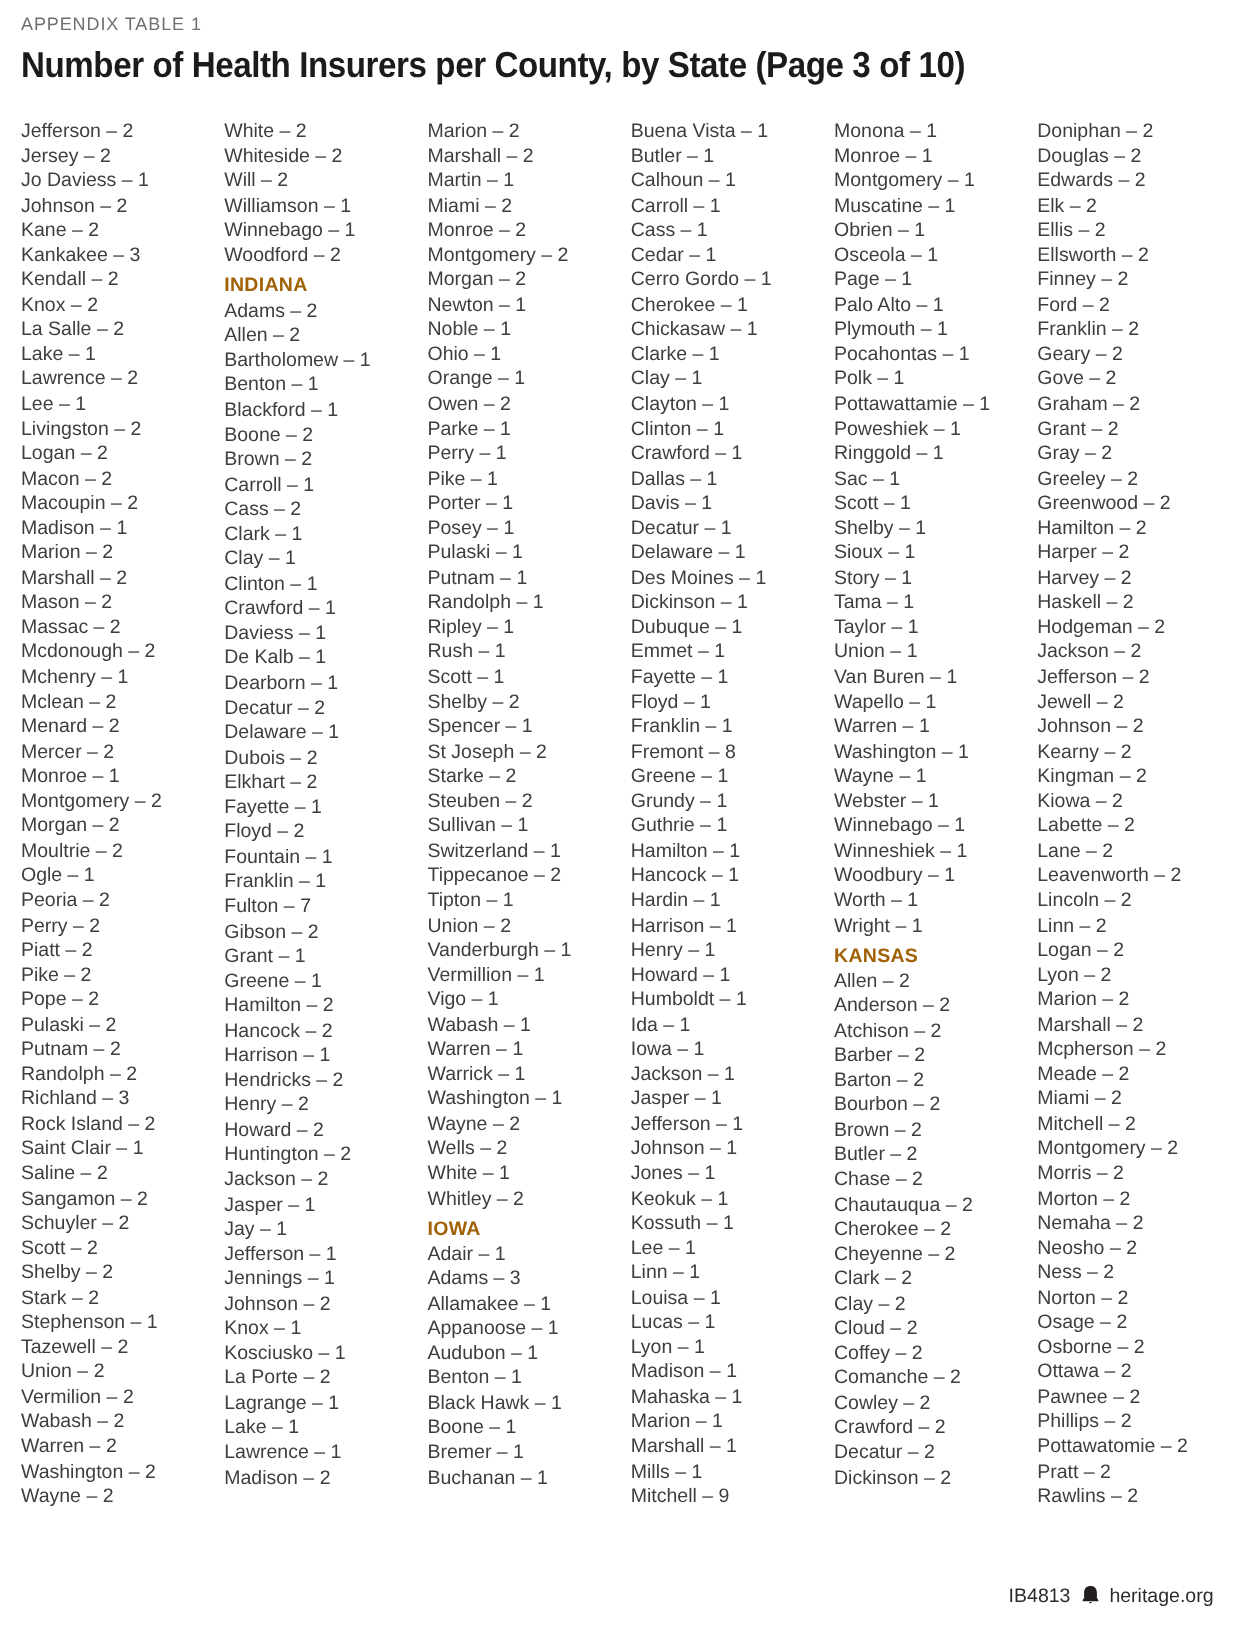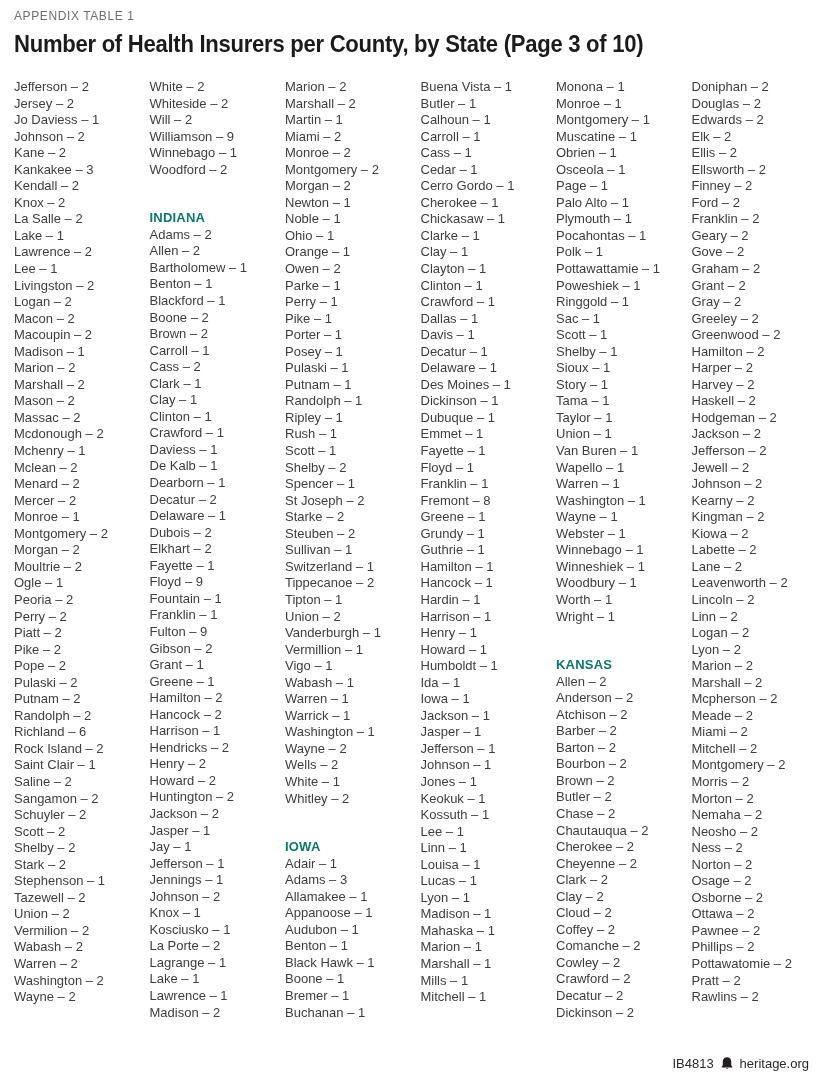--- a/index.html
+++ b/index.html
@@ -36,23 +36,23 @@
   }
   .col { width: 135.5px; flex: 0 0 auto; }
   .row {
     font-size: 13px;
     line-height: 16.55px;
     height: 16.55px;
     color: #3e3e3e;
     white-space: nowrap;
   }
   .row.state {
-    margin-top: 32px;
+    margin-top: 4px;
     font-weight: 700;
-    color: #0f766e;
+    color: #a16207;
     letter-spacing: 0.2px;
   }
 
   .footer {
     position: absolute; top: 1056px; right: 16px;
     display: flex; align-items: flex-start; gap: 6px;
     font-size: 13px; color: #2b2b2b;
   }
   .bell-icon { width: 14px; height: 14px; display: inline-block; }
   .bell-icon svg { width: 100%; height: 100%; fill: #231f20; }
@@ -100,21 +100,21 @@
         <div class="row">Moultrie – 2</div>
         <div class="row">Ogle – 1</div>
         <div class="row">Peoria – 2</div>
         <div class="row">Perry – 2</div>
         <div class="row">Piatt – 2</div>
         <div class="row">Pike – 2</div>
         <div class="row">Pope – 2</div>
         <div class="row">Pulaski – 2</div>
         <div class="row">Putnam – 2</div>
         <div class="row">Randolph – 2</div>
-        <div class="row">Richland – 6</div>
+        <div class="row">Richland – 3</div>
         <div class="row">Rock Island – 2</div>
         <div class="row">Saint Clair – 1</div>
         <div class="row">Saline – 2</div>
         <div class="row">Sangamon – 2</div>
         <div class="row">Schuyler – 2</div>
         <div class="row">Scott – 2</div>
         <div class="row">Shelby – 2</div>
         <div class="row">Stark – 2</div>
         <div class="row">Stephenson – 1</div>
         <div class="row">Tazewell – 2</div>
@@ -122,21 +122,21 @@
         <div class="row">Vermilion – 2</div>
         <div class="row">Wabash – 2</div>
         <div class="row">Warren – 2</div>
         <div class="row">Washington – 2</div>
         <div class="row">Wayne – 2</div>
       </div>
       <div class="col">
         <div class="row">White – 2</div>
         <div class="row">Whiteside – 2</div>
         <div class="row">Will – 2</div>
-        <div class="row">Williamson – 9</div>
+        <div class="row">Williamson – 1</div>
         <div class="row">Winnebago – 1</div>
         <div class="row">Woodford – 2</div>
         <div class="row state">INDIANA</div>
         <div class="row">Adams – 2</div>
         <div class="row">Allen – 2</div>
         <div class="row">Bartholomew – 1</div>
         <div class="row">Benton – 1</div>
         <div class="row">Blackford – 1</div>
         <div class="row">Boone – 2</div>
         <div class="row">Brown – 2</div>
@@ -147,24 +147,24 @@
         <div class="row">Clinton – 1</div>
         <div class="row">Crawford – 1</div>
         <div class="row">Daviess – 1</div>
         <div class="row">De Kalb – 1</div>
         <div class="row">Dearborn – 1</div>
         <div class="row">Decatur – 2</div>
         <div class="row">Delaware – 1</div>
         <div class="row">Dubois – 2</div>
         <div class="row">Elkhart – 2</div>
         <div class="row">Fayette – 1</div>
-        <div class="row">Floyd – 9</div>
+        <div class="row">Floyd – 2</div>
         <div class="row">Fountain – 1</div>
         <div class="row">Franklin – 1</div>
-        <div class="row">Fulton – 9</div>
+        <div class="row">Fulton – 7</div>
         <div class="row">Gibson – 2</div>
         <div class="row">Grant – 1</div>
         <div class="row">Greene – 1</div>
         <div class="row">Hamilton – 2</div>
         <div class="row">Hancock – 2</div>
         <div class="row">Harrison – 1</div>
         <div class="row">Hendricks – 2</div>
         <div class="row">Henry – 2</div>
         <div class="row">Howard – 2</div>
         <div class="row">Huntington – 2</div>
@@ -288,21 +288,21 @@
         <div class="row">Lee – 1</div>
         <div class="row">Linn – 1</div>
         <div class="row">Louisa – 1</div>
         <div class="row">Lucas – 1</div>
         <div class="row">Lyon – 1</div>
         <div class="row">Madison – 1</div>
         <div class="row">Mahaska – 1</div>
         <div class="row">Marion – 1</div>
         <div class="row">Marshall – 1</div>
         <div class="row">Mills – 1</div>
-        <div class="row">Mitchell – 1</div>
+        <div class="row">Mitchell – 9</div>
       </div>
       <div class="col">
         <div class="row">Monona – 1</div>
         <div class="row">Monroe – 1</div>
         <div class="row">Montgomery – 1</div>
         <div class="row">Muscatine – 1</div>
         <div class="row">Obrien – 1</div>
         <div class="row">Osceola – 1</div>
         <div class="row">Page – 1</div>
         <div class="row">Palo Alto – 1</div>

